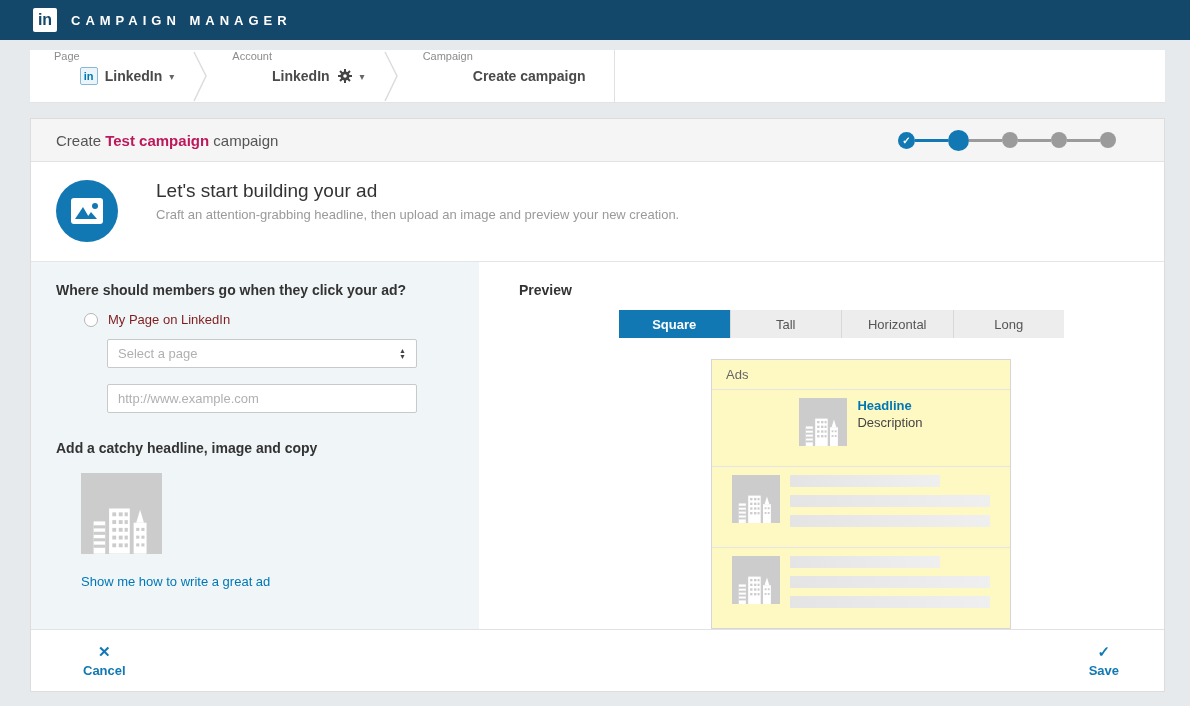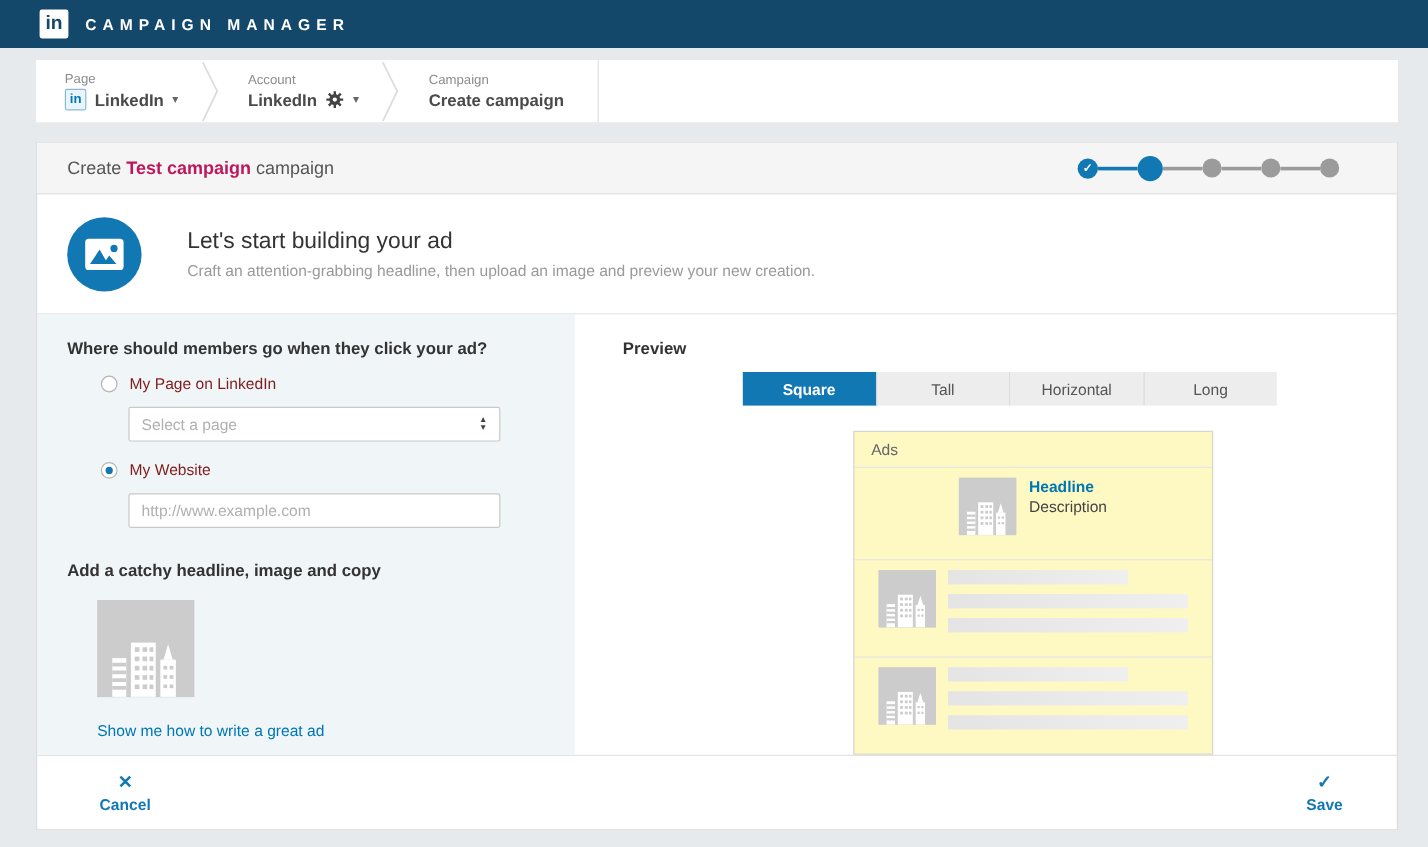--- a/index.html
+++ b/index.html
@@ -23,21 +23,21 @@
   }
   .topbar-title {
     color:#fff; font-size:13px; font-weight:bold; letter-spacing:5px;
   }
   
   .crumb-bar {
     margin:10px 25px 0 30px; height:53px; background:#fff;
     display:flex; align-items:stretch; border-bottom:1px solid #e3e3e3;
   }
   .crumb {
-    display:flex; flex-direction:column; justify-content:center;
+    display:flex; flex-direction:row; justify-content:space-between;
     padding:0 18px 0 24px;
   }
   .crumb-label { font-size:11px; color:#8c8c8c; margin-bottom:2px; }
   .crumb-value-row { display:flex; align-items:center; gap:7px; }
   .crumb-value { font-size:14px; font-weight:bold; color:#4a4a4a; }
   .page-in-icon {
     width:18px; height:18px; background:#eaf4fb; border:1px solid #8bb9d4;
     border-radius:2px; color:#0077b5; font-weight:bold; font-size:11px;
     display:flex; align-items:center; justify-content:center;
   }
@@ -61,21 +61,21 @@
   .stepper .line { width:33px; height:3px; background:#9b9b9b; }
   .stepper .line.done { background:#1178b3; }
   .dot { border-radius:50%; background:#9b9b9b; width:16px; height:16px; }
   .dot.check {
     width:17px; height:17px; background:#1178b3; color:#fff;
     display:flex; align-items:center; justify-content:center;
     font-size:10px; font-weight:bold;
   }
   .dot.current { width:21px; height:21px; background:#1178b3; }
   
-  .hero { display:flex; align-items:center; padding:18px 25px; height:99px; }
+  .hero { display:flex; padding:18px 25px; height:99px; }
   .hero-circle {
     width:62px; height:62px; border-radius:50%; background:#1178b3;
     display:flex; align-items:center; justify-content:center; flex:none;
   }
   .hero-text { margin-left:38px; }
   .hero-title { font-size:19px; font-weight:400; color:#333; margin-bottom:5px; }
   .hero-sub { font-size:13px; color:#9a9a9a; }
   
   .body-split { display:flex; border-top:1px solid #e5e5e5; height:368px;gap:23px; }
   .left-panel {
@@ -263,24 +263,20 @@
       </div>
 
       <div class="field select-field">
         <span>Select a page</span>
         <span class="spinner">
           <span>▲</span>
             <span>▼</span>
         </span>
       </div>
 
-      <div class="radio-row" style="margin-top:2px;">
-        <span class="radio selected"></span>
-        <span class="radio-label">My Website</span>
-      </div>
 
       <div class="field">
         <span>http://www.example.com</span>
       </div>
 
       <h2 class="section-heading creative-heading">Add a catchy headline, image and copy</h2>
 
       <div class="creative-row">
         <div class="img-placeholder">
           <svg width="62" height="60" viewBox="0 0 48 46">

